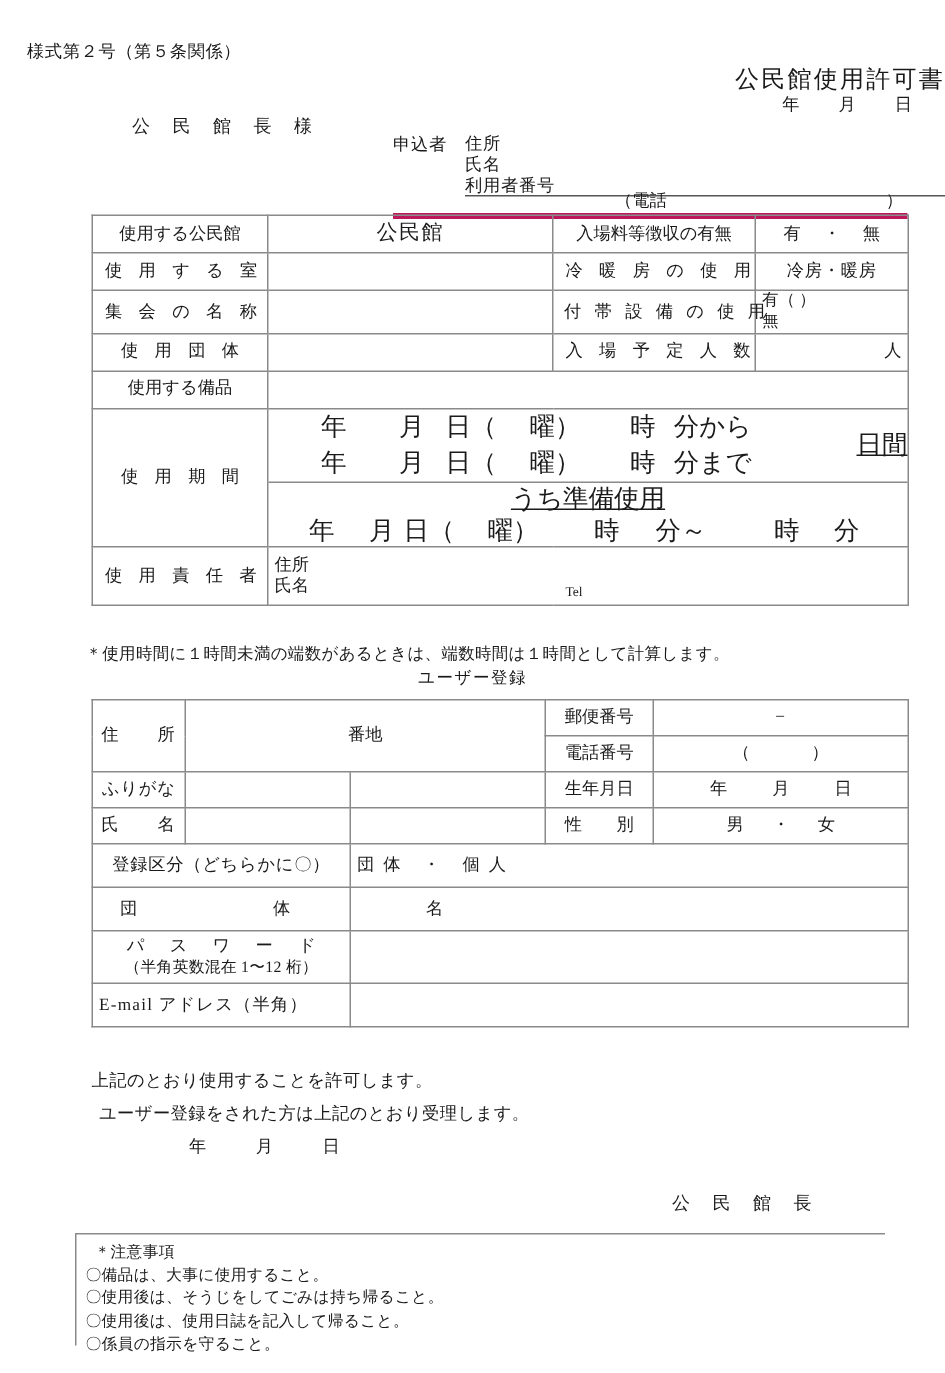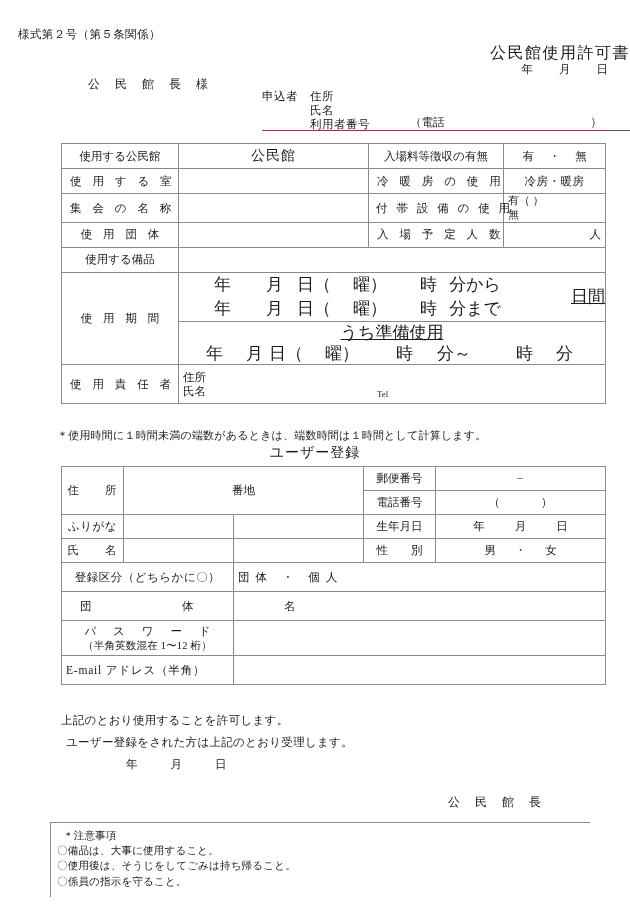--- a/index.html
+++ b/index.html
@@ -78,23 +78,23 @@
     line-height: 14px;
     letter-spacing: .5px;
   }
   .applicant-fields .underlined {
     border-bottom: 1px solid #555;
     width: 343px;
     box-sizing: border-box;
   }
   .tel-row {
     position: absolute;
-    left: 262px; top: 116px;
+    left: 262px; top: 128px;
     width: 343px;
-    border-bottom: 1px solid #be185d;
+    border-bottom: 4px solid #be185d;
     height: 14px;
     line-height: 13px;
     font-size: 11.5px;
   }
   .tel-open { position: absolute; left: 148px; top: 0; }
   .tel-close { position: absolute; right: 3px; top: 0; }
 
   
   table.grid {
     position: absolute;
@@ -197,21 +197,21 @@
     font-size: 11px;
     letter-spacing: .2px;
     white-space: nowrap;
   }
 
   .section-title {
     position: absolute;
     left: 0; top: 444px;
     width: 630px;
     text-align: center;
-    font-size: 14px;
+    font-size: 11px;
     letter-spacing: 1px;
   }
 
   
   #reg-table {
     left: 61px;
     top: 466px;
     width: 544px;
   }
   #reg-table td { height: 23px; }
@@ -464,16 +464,17 @@
   <div class="date-line-bottom">
     <span class="y">年</span><span class="m">月</span><span>日</span>
   </div>
 
   <div class="signature">公 民 館 長</div>
 
   <div class="notice-box">
     <div class="nb-title">＊注意事項</div>
     <div class="nb-item">〇備品は、大事に使用すること。</div>
     <div class="nb-item">〇使用後は、そうじをしてごみは持ち帰ること。</div>
+    <div class="nb-item">〇使用後は、使用日誌を記入して帰ること。</div>
     <div class="nb-item">〇係員の指示を守ること。</div>
   </div>
 
 </div>
 
 </body></html>

